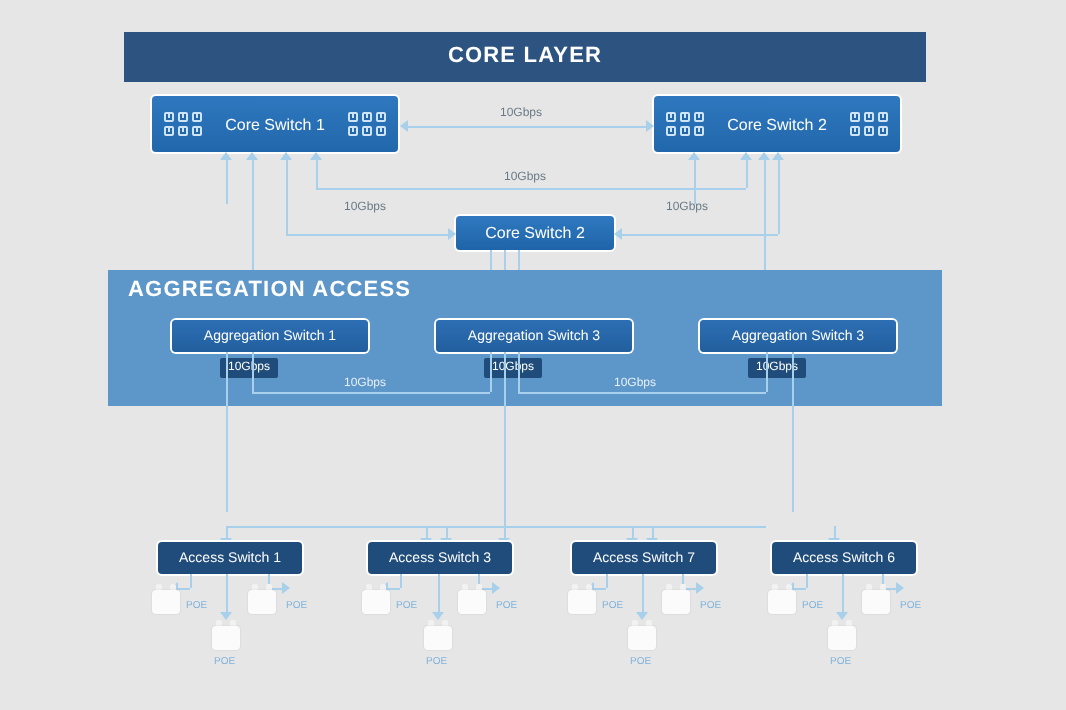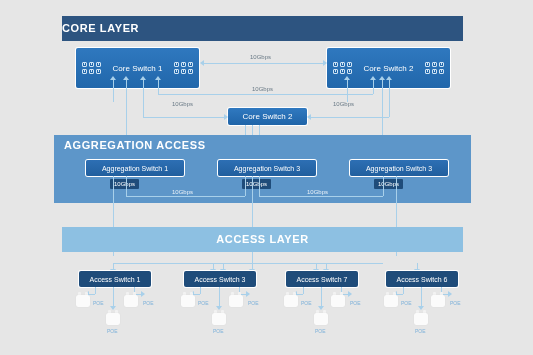--- a/index.html
+++ b/index.html
@@ -12,21 +12,21 @@
   #stage{position:relative;width:533px;height:355px;}
 
   
   .band{position:absolute;box-sizing:border-box;}
   .band-label{
     position:absolute;color:#ffffff;font-weight:bold;letter-spacing:.6px;
     white-space:nowrap;
   }
   #core-band{left:62px;top:16px;width:401px;height:25px;background:#2d5480;}
   #core-band-label{left:0;top:0;width:401px;height:25px;line-height:25px;
-    font-size:11px;}
+    text-align:center;font-size:11px;}
 
   #agg-band{left:54px;top:135px;width:417px;height:68px;background:#5d96c9;}
   #agg-band-label{left:10px;top:4px;font-size:11px;}
 
   #acc-band{left:62px;top:227px;width:401px;height:25px;background:#8dc0e2;}
   #acc-band-label{left:0;top:0;width:401px;height:25px;line-height:25px;
     text-align:center;font-size:11px;}
 
   
   .ln{position:absolute;background:#a8d0ea;}
@@ -42,21 +42,21 @@
   .arr-d{border-left:3px solid transparent;border-right:3px solid transparent;
          border-top:4px solid #a8d0ea;}
 
   .lbl-plain{position:absolute;font-size:6px;color:#6a7a86;white-space:nowrap;}
   .lbl-plain.onband{color:#e8f1f8;}
   .lbl-badge{position:absolute;font-size:6px;color:#ffffff;background:#1f4c7a;
     padding:2px 4px;border-radius:1px;white-space:nowrap;}
 
   
   .core-sw{
-    position:absolute;height:40px;
+    position:absolute;height:28px;
     background:linear-gradient(180deg,#2f78bf 0%,#2167ab 100%);
     border-radius:2px;box-shadow:0 0 0 1px #ffffff;
     display:flex;align-items:center;
   }
   .core-sw .name{
     flex:1;text-align:center;color:#ffffff;font-size:8px;white-space:nowrap;
   }
   .ports{display:grid;grid-template-columns:repeat(3,5px);
     grid-template-rows:repeat(2,5px);gap:2px;padding:0 6px;}
   .port{
@@ -218,23 +218,20 @@
 
   <div class="ln lnh" style="left:259px;top:196px;width:124px;"></div>
   <div class="ln lnv" style="left:259px;top:176px;height:20px;"></div>
   <div class="ln lnv" style="left:383px;top:176px;height:20px;"></div>
   <div class="lbl-plain onband" style="left:307px;top:189px;">10Gbps</div>
 
   <div class="ln lnv" style="left:113px;top:176px;height:80px;"></div>
   <div class="ln lnv" style="left:252px;top:176px;height:80px;"></div>
   <div class="ln lnv" style="left:396px;top:176px;height:80px;"></div>
 
-  <div class="band" id="acc-band">
-    <div class="band-label" id="acc-band-label">ACCESS LAYER</div>
-  </div>
 
   <div class="ln lnh" style="left:113px;top:263px;width:270px;"></div>
 
   <div class="ln lnv" style="left:113px;top:263px;height:8px;"></div>
   <div class="arrow arr-d" style="left:110px;top:269px;"></div>
   <div class="ln lnv" style="left:213px;top:263px;height:8px;"></div>
   <div class="arrow arr-d" style="left:210px;top:269px;"></div>
   <div class="ln lnv" style="left:223px;top:263px;height:8px;"></div>
   <div class="arrow arr-d" style="left:220px;top:269px;"></div>
   <div class="ln lnv" style="left:316px;top:263px;height:8px;"></div>

